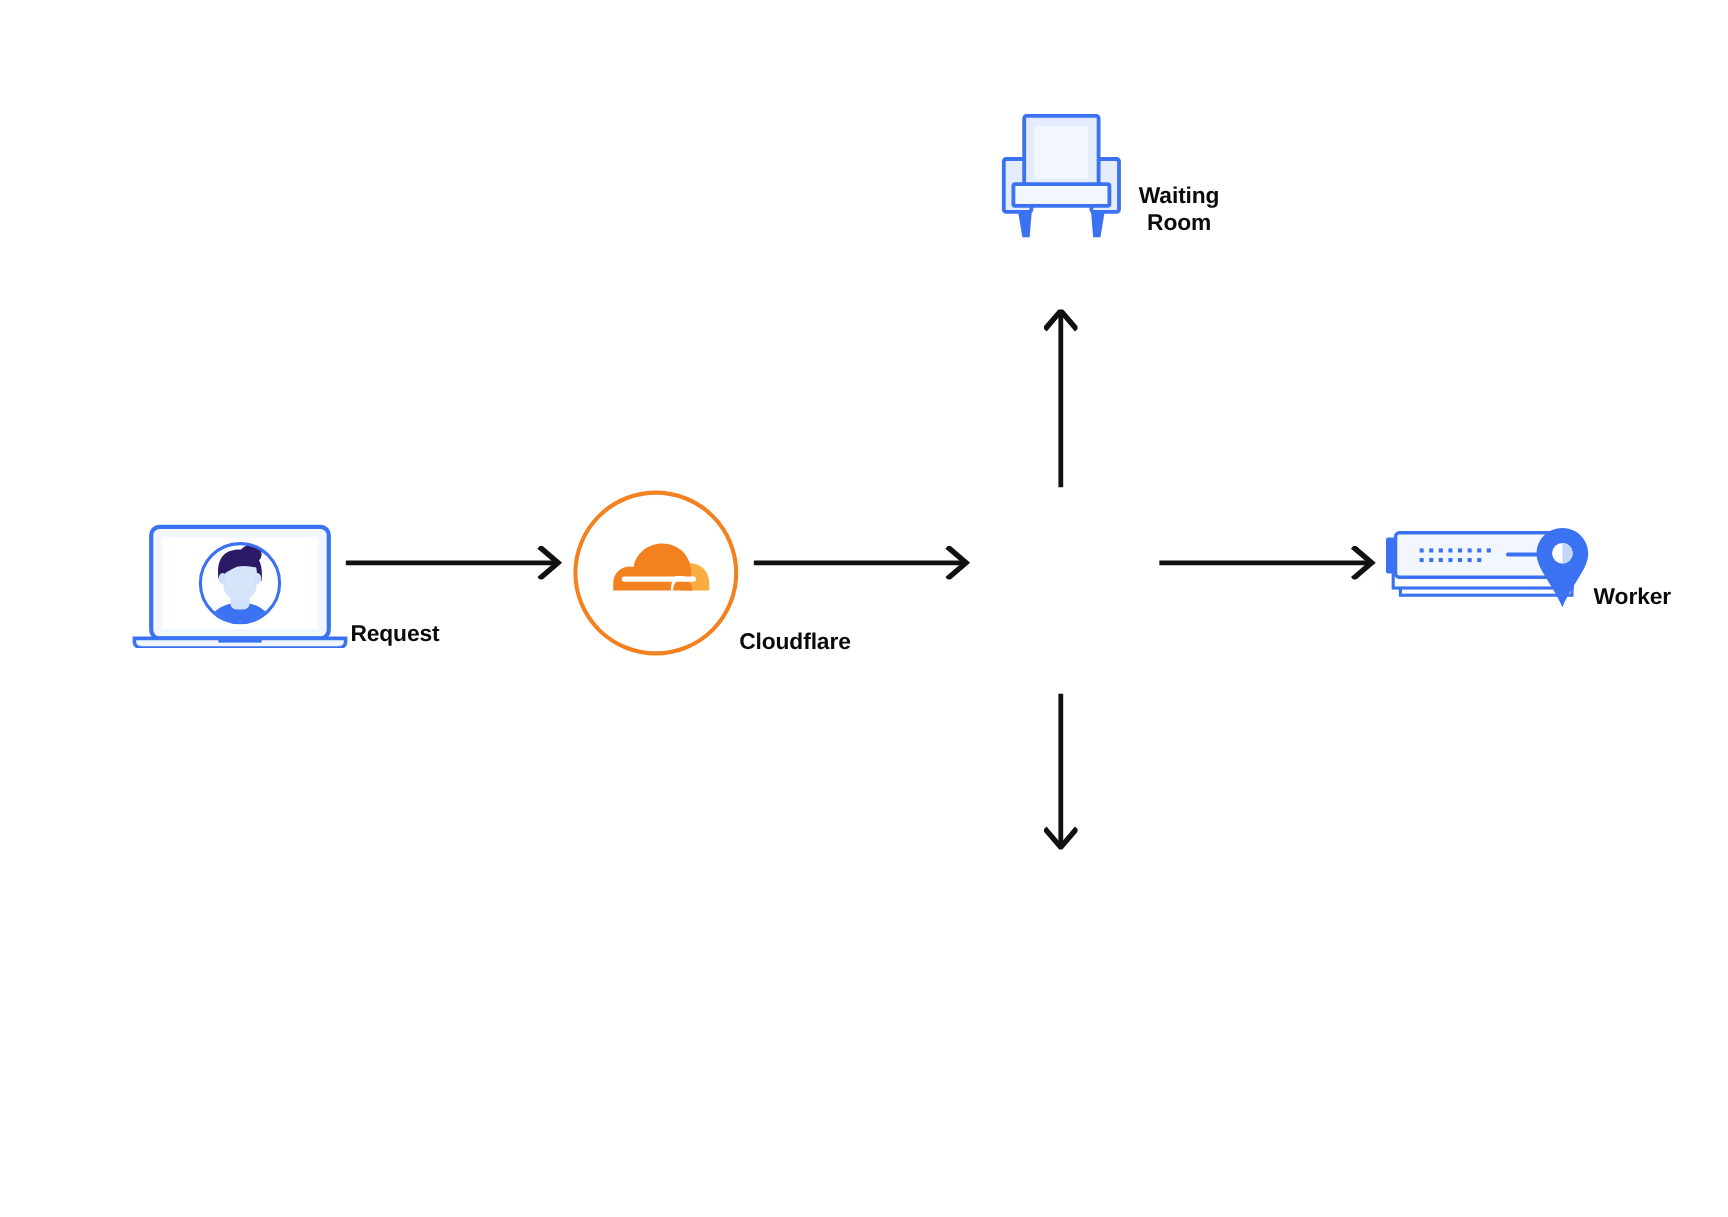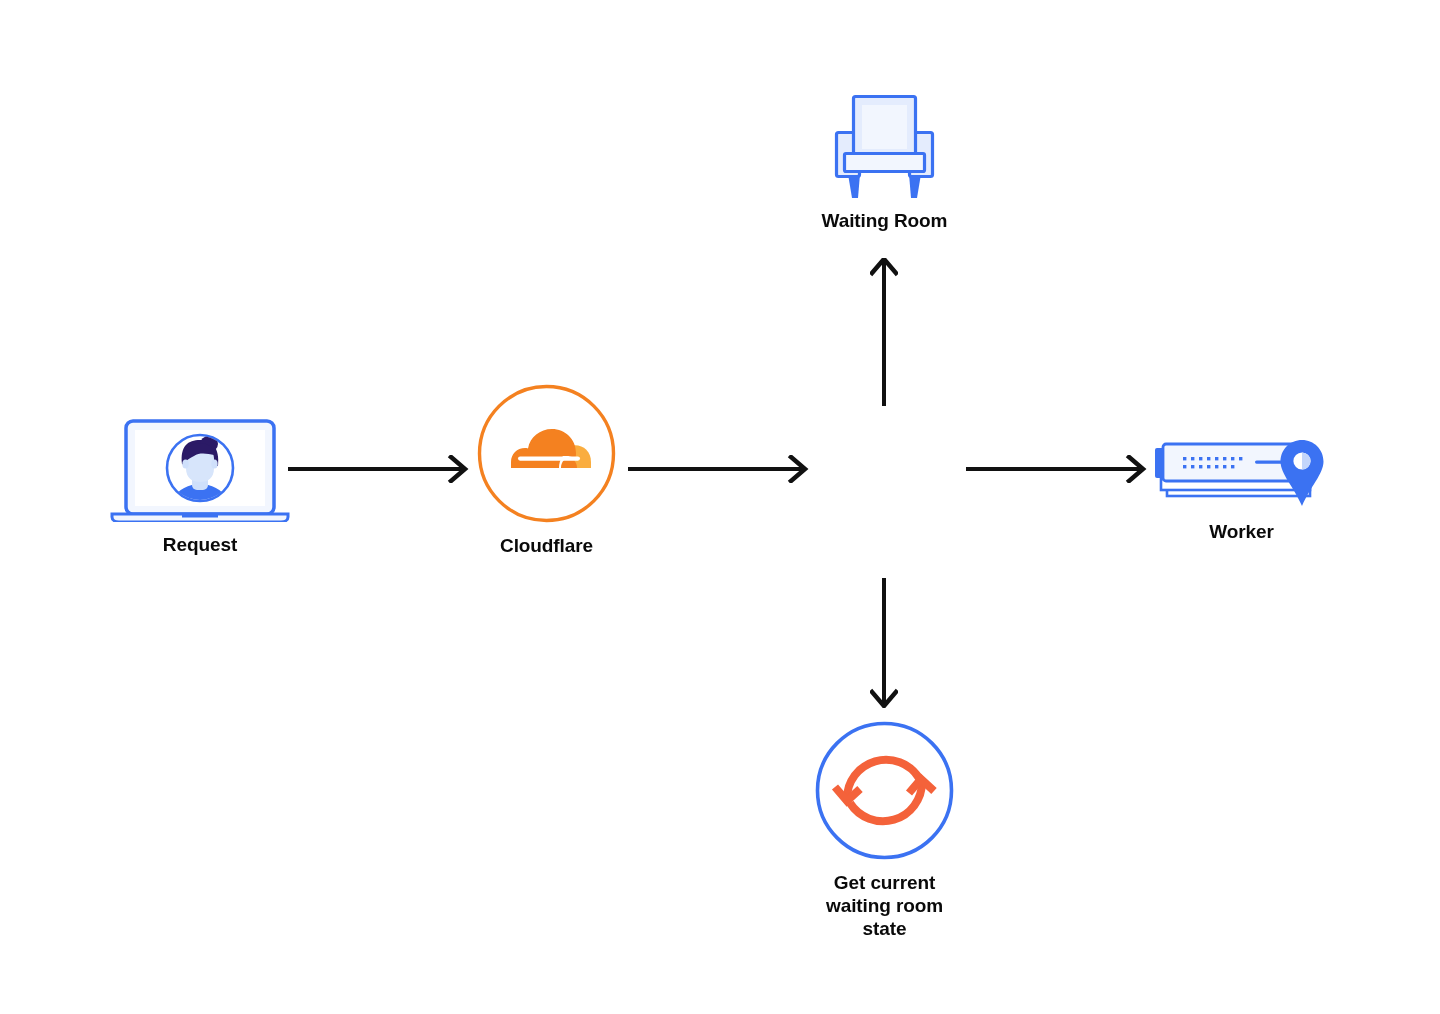--- a/index.html
+++ b/index.html
@@ -15,22 +15,22 @@
   #canvas {
     position: relative;
     width: 1440px;
     height: 1014px;
     background: #ffffff;
     overflow: hidden;
   }
   .node {
     position: absolute;
     display: flex;
-    flex-direction: column;
-    align-items: center;
+    flex-direction: row;
+    align-items: flex-end;
   }
   .node-icon {
     display: block;
     line-height: 0;
   }
   .node-label {
     margin-top: 11px;
     font-size: 19px;
     font-weight: bold;
     color: #0a0a0a;
@@ -77,21 +77,21 @@
     </svg>
   </div>
 
   <div class="edge" style="left:870px; top:578px;">
     <svg width="28" height="130" viewBox="0 0 28 130" xmlns="http://www.w3.org/2000/svg">
       <line x1="14" y1="0" x2="14" y2="127" stroke="#111111" stroke-width="4"></line>
       <polyline points="2,114 14,128 26,114" fill="none" stroke="#111111" stroke-width="4.5" stroke-linecap="square" stroke-linejoin="miter"></polyline>
     </svg>
   </div>
 
-  <div class="node" style="left:108px; top:418px; width:184px;">
+  <div class="node" style="left:108px; top:436px; width:184px;">
     <span class="node-icon">
       <svg width="184" height="104" viewBox="0 0 184 104" xmlns="http://www.w3.org/2000/svg">
 
         <rect x="18" y="3" width="148" height="93" rx="7" ry="7" fill="#f2f6fe" stroke="#3b72f2" stroke-width="3.5"></rect>
 
         <rect x="27" y="12" width="130" height="76" fill="#ffffff"></rect>
 
         <circle cx="92" cy="50" r="33" fill="#ffffff" stroke="#3b72f2" stroke-width="2.6"></circle>
         <clipPath id="avatarClip">
           <circle cx="92" cy="50" r="32"></circle>
@@ -114,21 +114,21 @@
         </g>
 
         <path d="M4 96 L180 96 L180 99 C180 102, 177 104, 173 104 L11 104 C7 104, 4 102, 4 99 Z" fill="#f2f6fe" stroke="#3b72f2" stroke-width="3"></path>
 
         <rect x="74" y="96" width="36" height="3.5" fill="#3b72f2"></rect>
       </svg>
     </span>
     <span class="node-label">Request</span>
   </div>
 
-  <div class="node" style="left:477px; top:384px; width:139px;">
+  <div class="node" style="left:477px; top:408px; width:139px;">
     <span class="node-icon">
       <svg width="139" height="139" viewBox="0 0 139 139" xmlns="http://www.w3.org/2000/svg">
         <circle cx="69.5" cy="69.5" r="67" fill="#ffffff" stroke="#f48120" stroke-width="3.4"></circle>
 
         <path d="M93 62 C104 59, 114 66, 114 78 L114 84 L92 84 C88 84, 86 81, 86 78 C86 72, 89 65, 93 62 Z" fill="#faad3f"></path>
 
         <path d="M34 84 L34 78 C34 70, 40 64, 48 64 C49 64, 50 64.2, 51 64.4
                  C53 53, 63 45, 75 45 C88 45, 99 55, 99 69 C99 72, 98.5 75, 97.5 77
                  C99 78.5, 100 81, 100 84 Z" fill="#f48120"></path>
 
@@ -198,37 +198,14 @@
 
         <path d="M147 3 C159 3, 168.5 12.5, 168.5 24.5 C168.5 37, 155 50, 147 69
                  C139 50, 125.5 37, 125.5 24.5 C125.5 12.5, 135 3, 147 3 Z" fill="#3b72f2"></path>
         <circle cx="147" cy="24" r="8.6" fill="#ffffff"></circle>
         <path d="M147 15.4 A8.6 8.6 0 0 1 147 32.6 Z" fill="#c3d6fb"></path>
       </svg>
     </span>
     <span class="node-label">Worker</span>
   </div>
 
-  <div class="node" style="left:815px; top:721px; width:139px;">
-    <span class="node-icon">
-      <svg width="139" height="139" viewBox="0 0 139 139" xmlns="http://www.w3.org/2000/svg">
-        <circle cx="69.5" cy="69.5" r="67" fill="#ffffff" stroke="#3b72f2" stroke-width="3.6"></circle>
-        <g fill="none" stroke="#f4623a" stroke-width="8" stroke-linecap="butt" stroke-linejoin="miter">
-
-          <path d="M32 78 A39 39 0 0 1 104 57"></path>
-
-          <path d="M107 61 A39 39 0 0 1 35 82"></path>
-        </g>
-
-        <g fill="none" stroke="#f4623a" stroke-width="8" stroke-linecap="butt" stroke-linejoin="miter">
-          <polyline points="20,66 32,80 45,68"></polyline>
-        </g>
-
-        <g fill="none" stroke="#f4623a" stroke-width="8" stroke-linecap="butt" stroke-linejoin="miter">
-          <polyline points="94,72 106,58 119,70"></polyline>
-        </g>
-      </svg>
-    </span>
-    <span class="node-label">Get current
-waiting room state</span>
-  </div>
 
 </div>
 
 </body></html>

